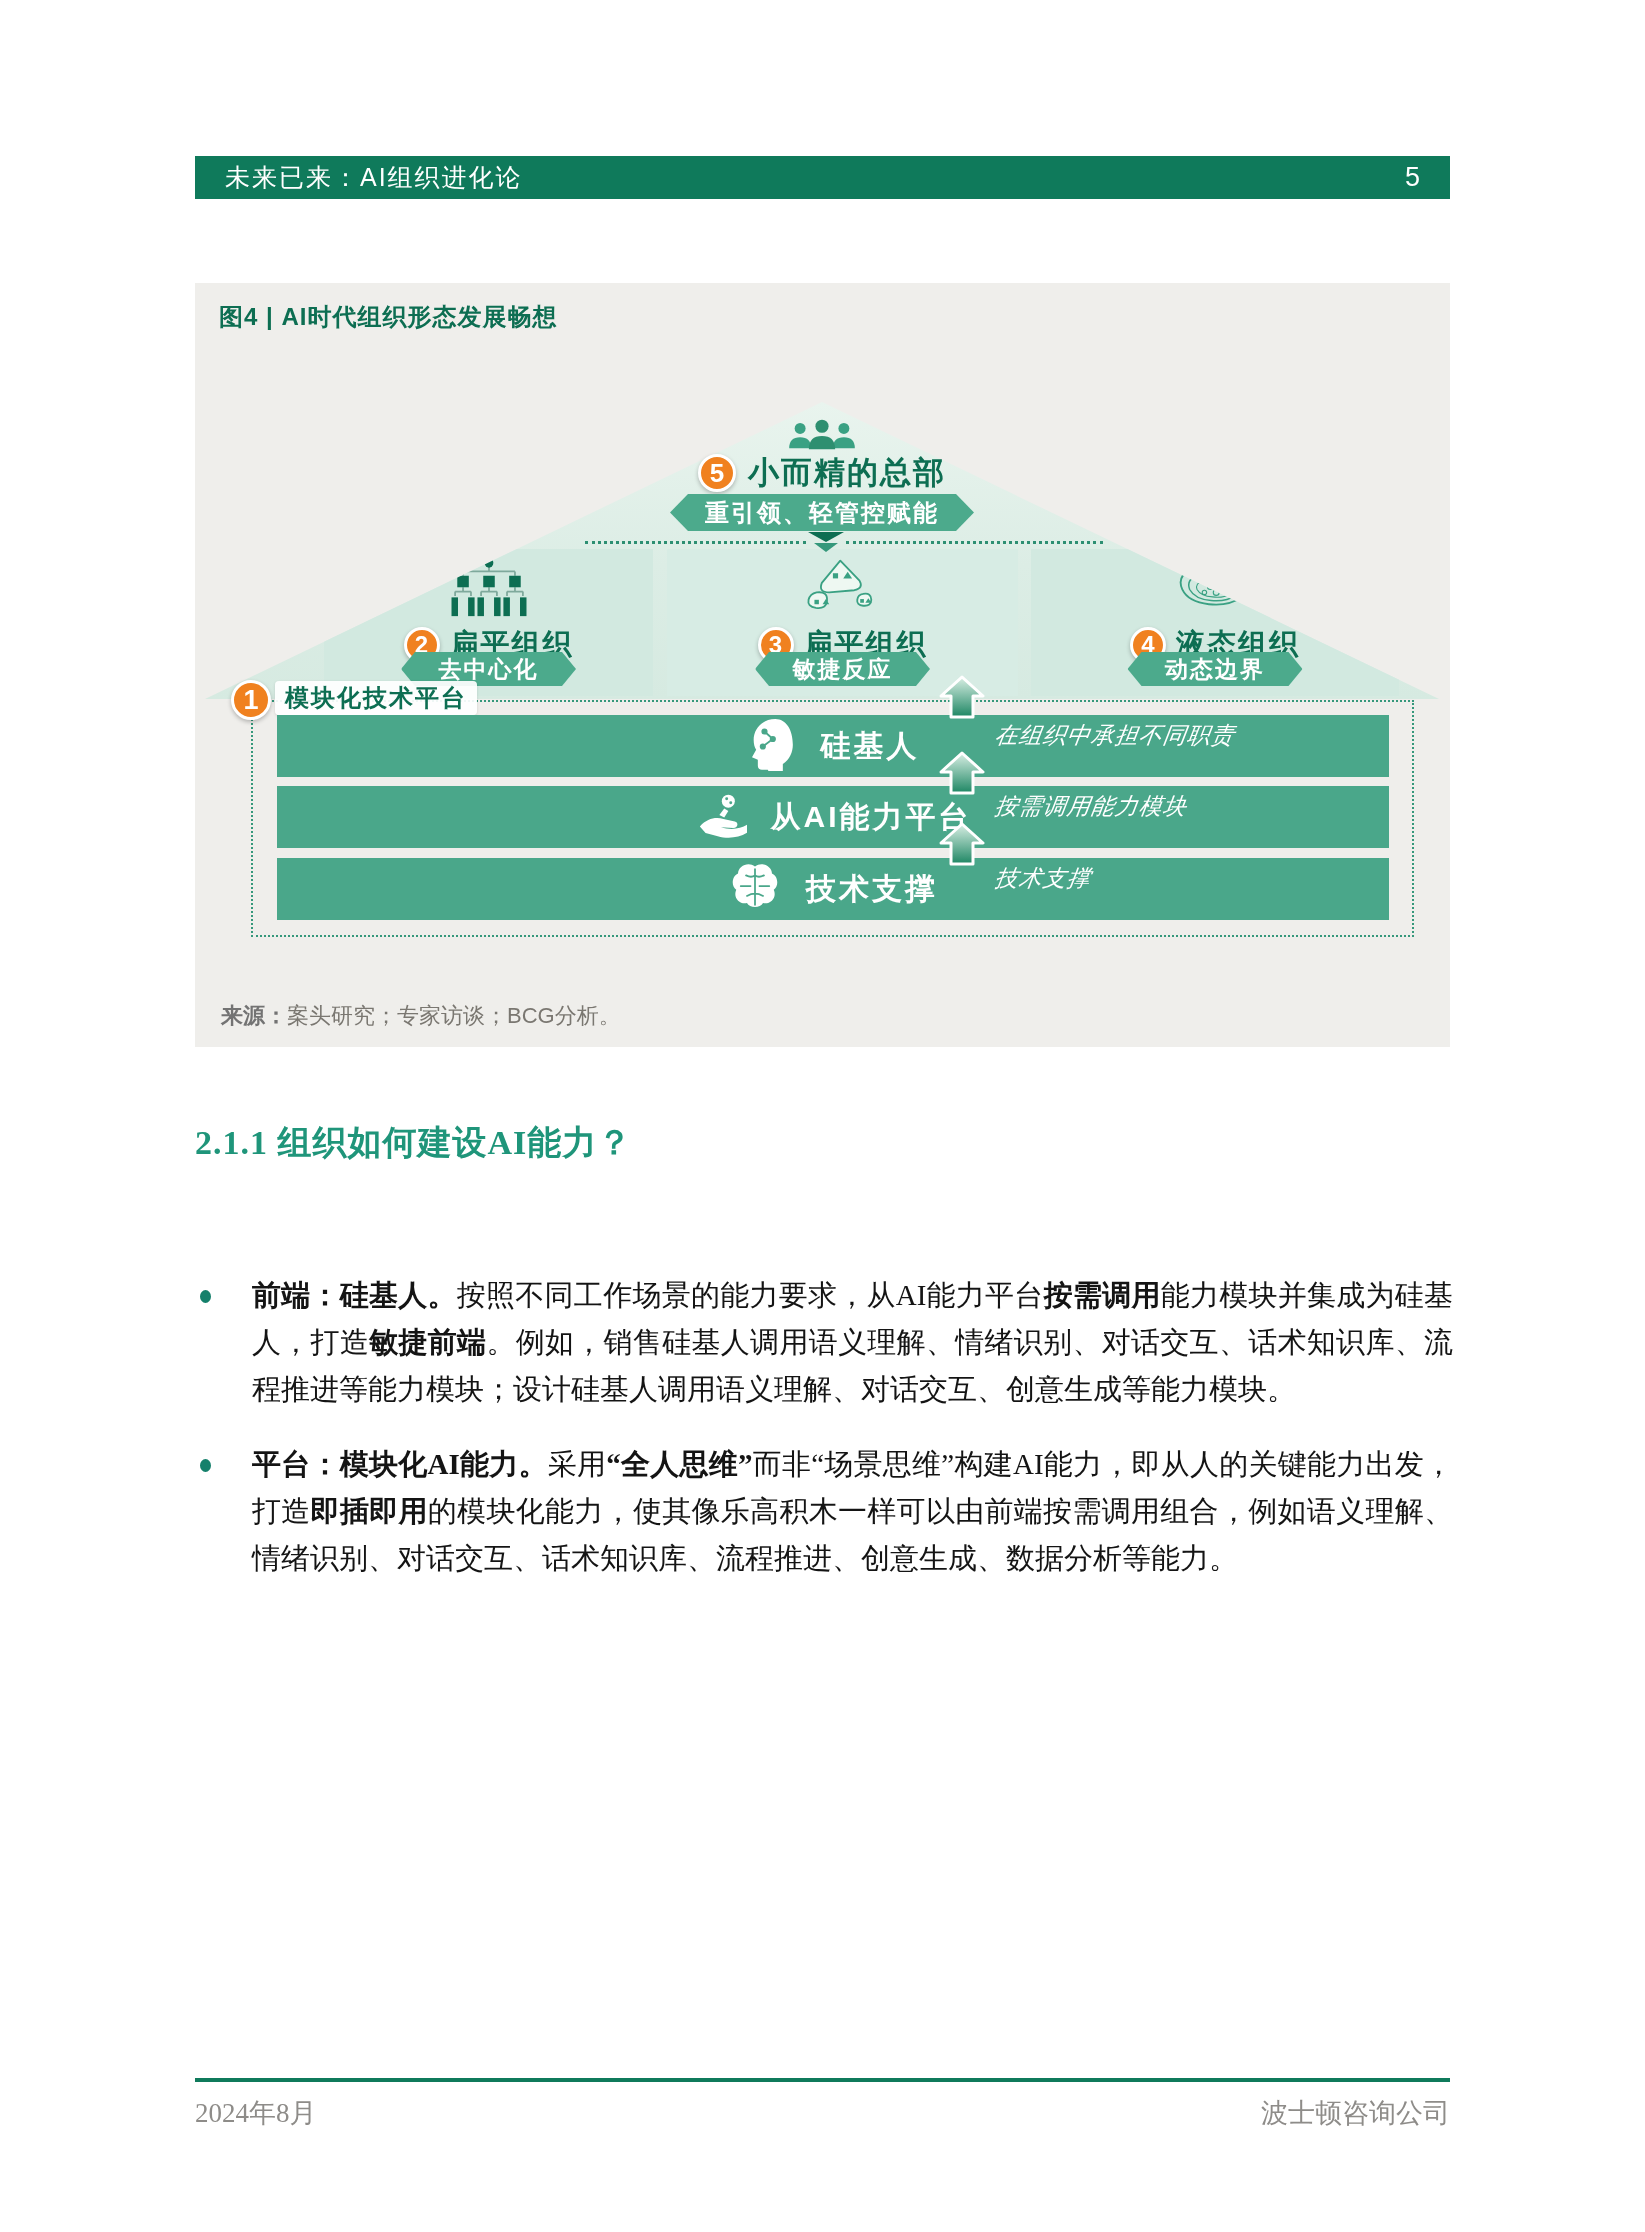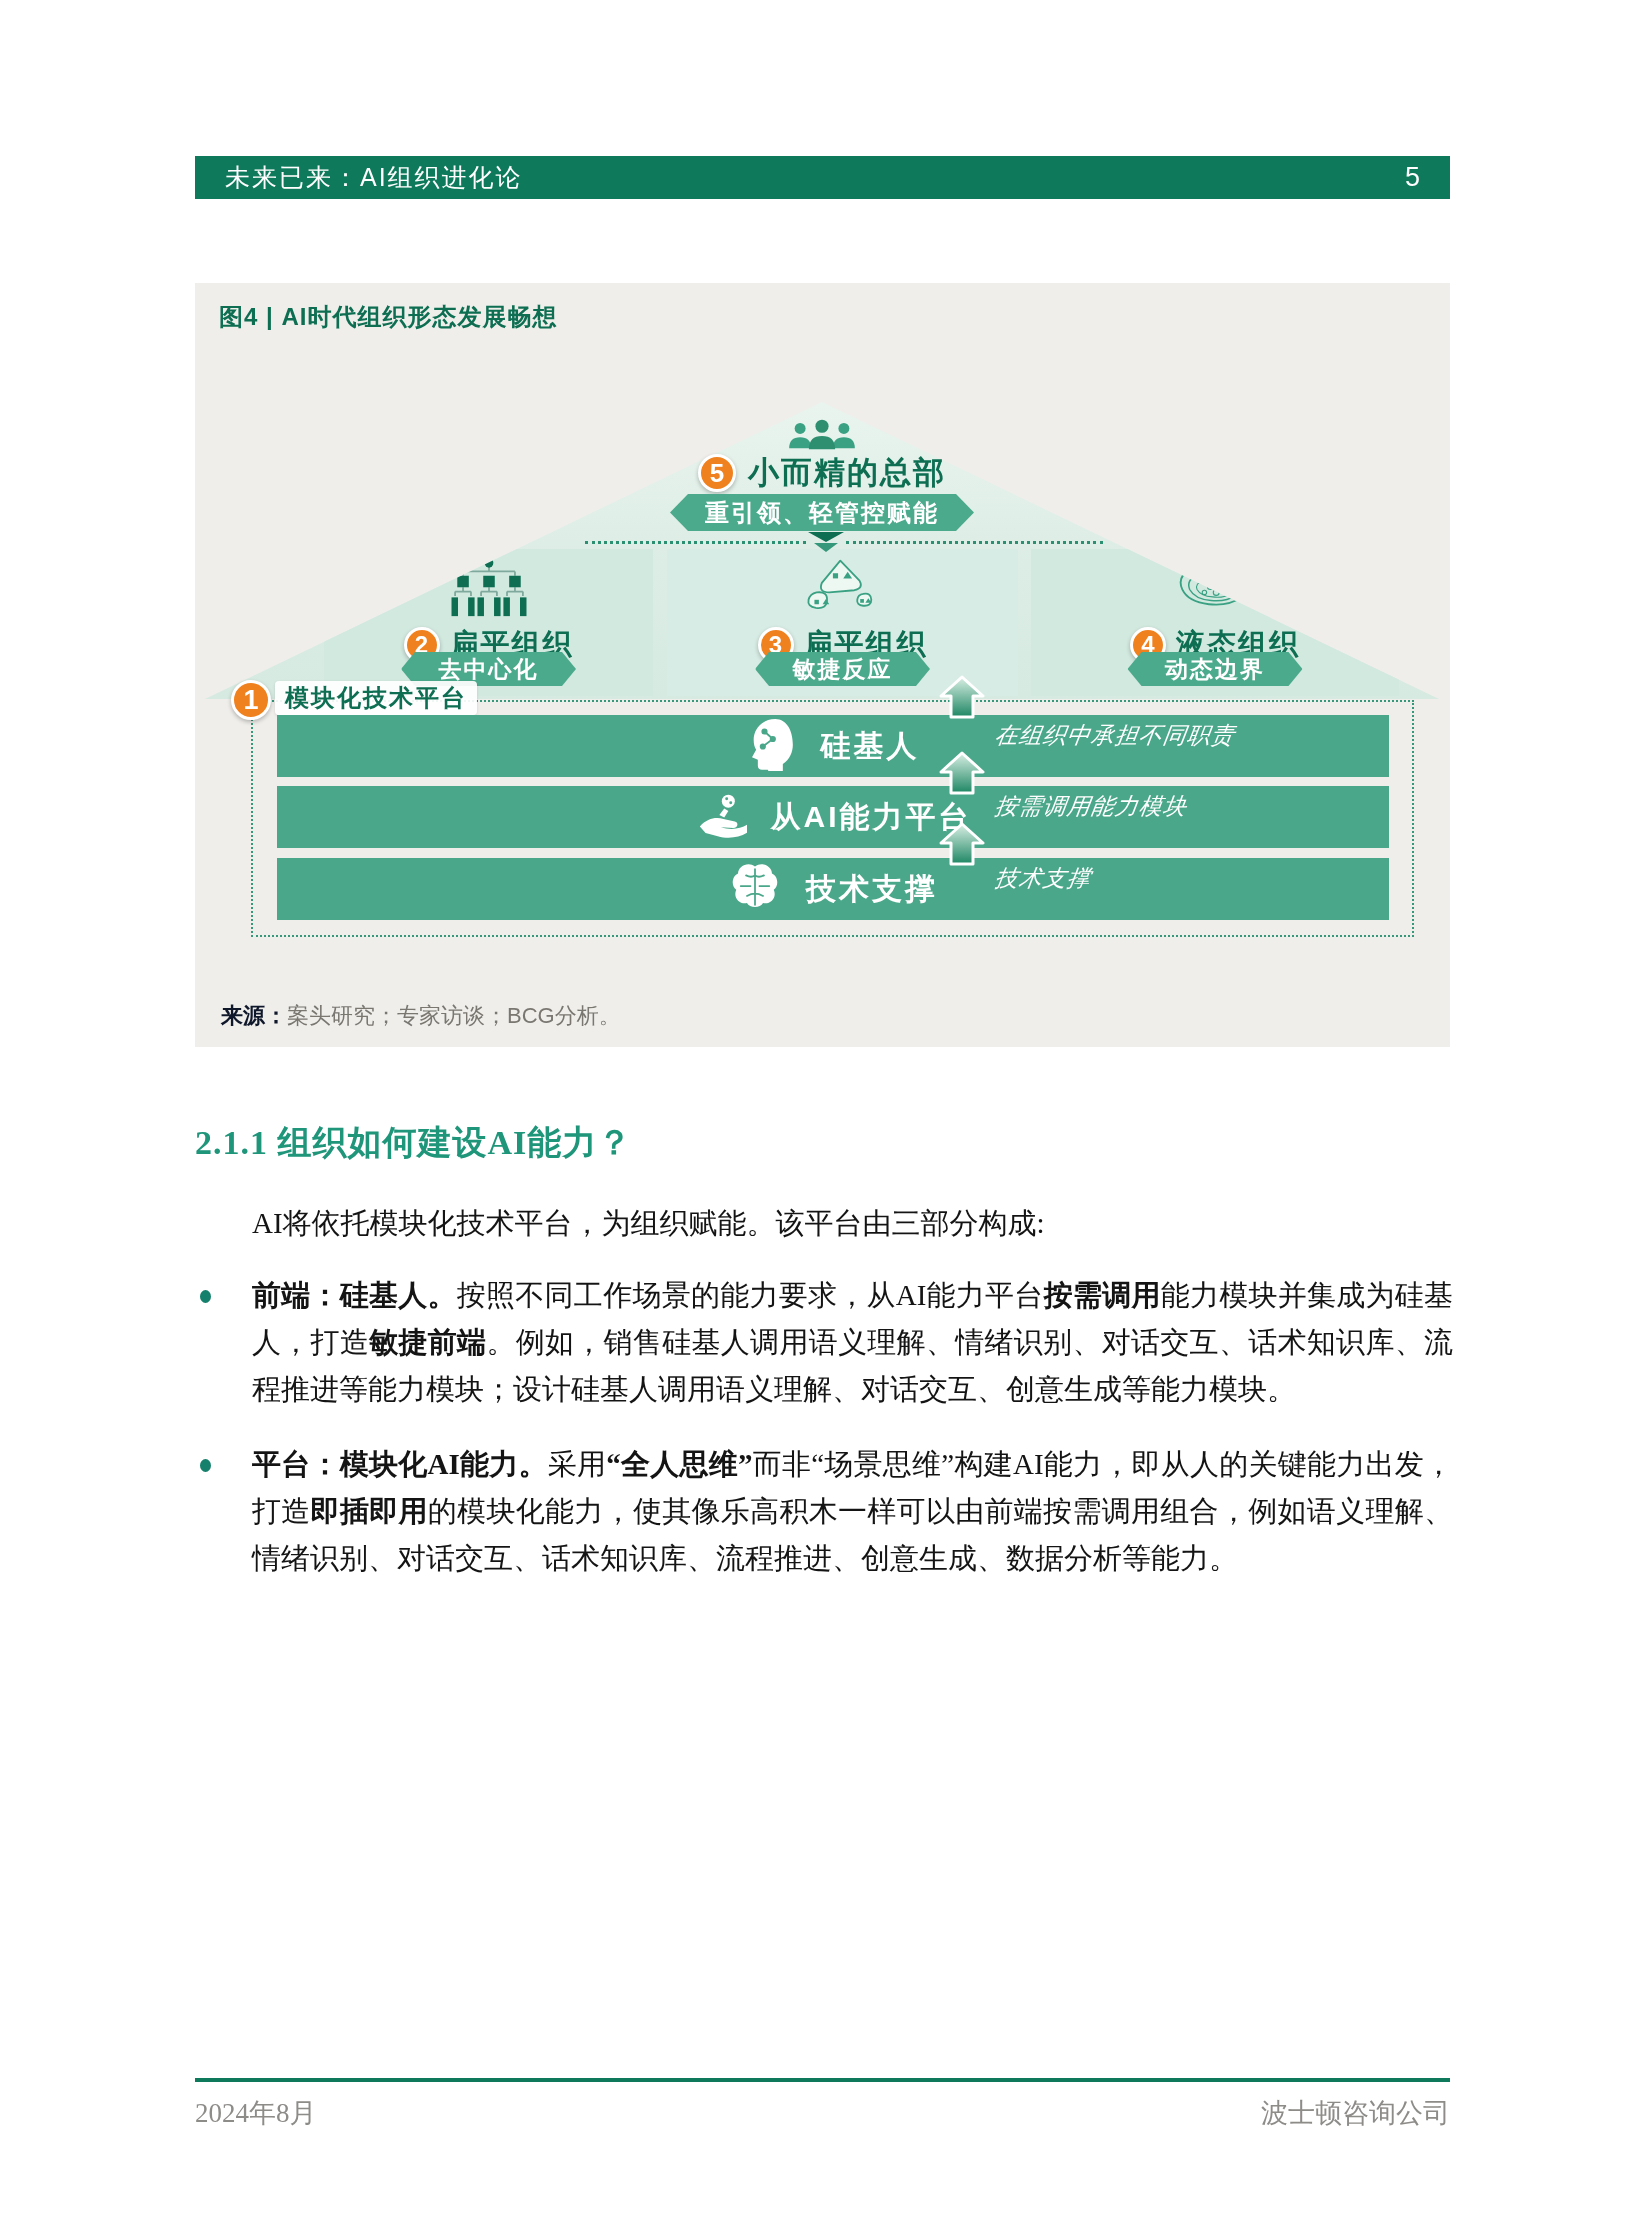--- a/index.html
+++ b/index.html
@@ -59,21 +59,21 @@
   .layer-bar{position:absolute;left:82px;width:1112px;height:62px;background:#4aa78a;
     display:flex;align-items:center;justify-content:center;gap:24px;}
   .layer-label{color:#ffffff;font-size:30px;font-weight:bold;letter-spacing:3px;}
   .layer-annotation{position:absolute;left:718px;top:5px;color:#ffffff;font-size:23px;
     font-style:italic;transform:skewX(-8deg);letter-spacing:1px;white-space:nowrap;}
 
   .up-arrow{position:absolute;left:744px;width:46px;height:44px;}
   .arrow-1{top:392px;} .arrow-2{top:468px;} .arrow-3{top:539px;}
 
   .fig-source{position:absolute;left:26px;top:718px;font-size:22px;color:#7a7771;}
-  .fig-source b{color:#0f172a;}
+  .fig-source b{color:#737373;}
 
   
   .sec-heading{position:absolute;left:195px;top:1120px;font-size:34px;font-weight:bold;color:#1f957a;
     font-family:"Liberation Serif","DejaVu Serif",serif;letter-spacing:1px;}
   .intro{position:absolute;left:252px;top:1204px;width:1198px;font-size:29px;color:#141414;
     font-family:"Liberation Serif","DejaVu Serif",serif;}
   .bullets{position:absolute;left:252px;top:1272px;width:1201px;margin:0;padding:0;list-style:none;}
   .bullets li{position:relative;font-size:29px;line-height:47px;color:#141414;text-align:justify;
     font-family:"Liberation Serif","DejaVu Serif",serif;margin-bottom:28px;}
   .bullets li::before{content:"";position:absolute;left:-52px;top:18px;width:11px;height:13px;
@@ -292,21 +292,20 @@
           <path d="M23 2 L44 21 H34 V42 H12 V21 H2 Z" fill="url(#arrowGrad)" stroke="#fff" stroke-width="3" stroke-linejoin="round"></path>
         </svg>
     </div>
 
     <div class="fig-source">
       <b>来源：</b><span>案头研究；专家访谈；BCG分析。</span>
     </div>
   </div>
 
   <div class="sec-heading">2.1.1 组织如何建设AI能力？</div>
-  <div class="intro">AI将依托模块化技术平台，为组织赋能。该平台由三部分构成:</div>
 
   <ul class="bullets">
     <li><span style="font-weight: bold;">前端：硅基人。</span><span>按照不同工作场景的能力要求，从AI能力平台</span><span style="font-weight: bold;">按需调用</span><span>能力模块并集成为硅基人，打造</span><span style="font-weight: bold;">敏捷前端</span><span>。例如，销售硅基人调用语义理解、情绪识别、对话交互、话术知识库、流程推进等能力模块；设计硅基人调用语义理解、对话交互、创意生成等能力模块。</span></li>
     <li><span style="font-weight: bold;">平台：模块化AI能力。</span><span>采用</span><span style="font-weight: bold;">“全人思维”</span><span>而非“场景思维”构建AI能力，即从人的关键能力出发，打造</span><span style="font-weight: bold;">即插即用</span><span>的模块化能力，使其像乐高积木一样可以由前端按需调用组合，例如语义理解、情绪识别、对话交互、话术知识库、流程推进、创意生成、数据分析等能力。</span></li>
   </ul>
 
   <div class="footer-rule"></div>
   <div class="footer-left">2024年8月</div>
   <div class="footer-right">波士顿咨询公司</div>
 

